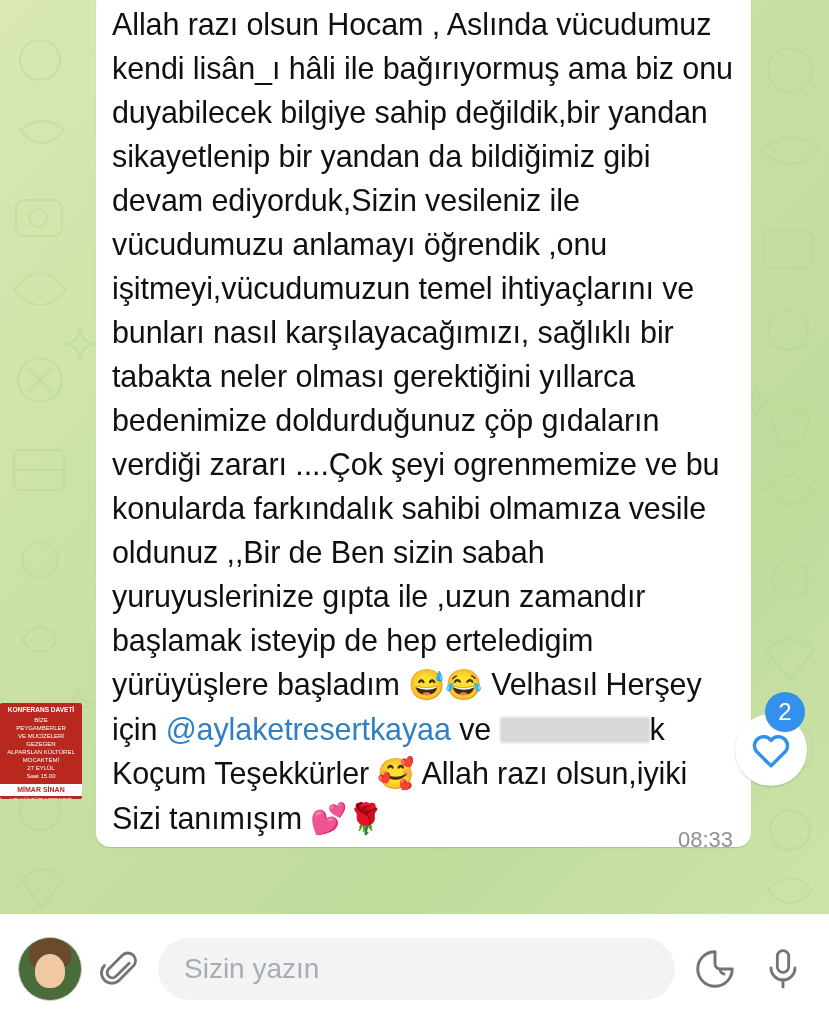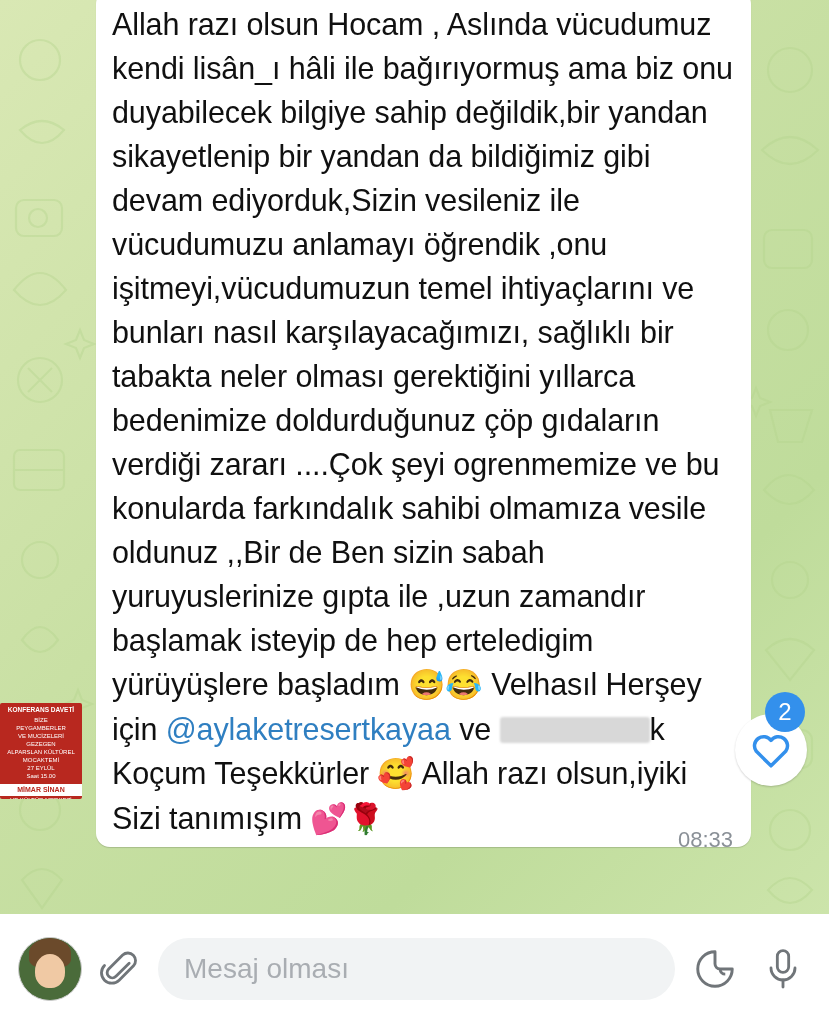--- a/index.html
+++ b/index.html
@@ -309,21 +309,21 @@
       <div class="face"></div>
     </div>
 
     <div class="attach-btn">
       <svg width="40" height="40" viewBox="0 0 24 24">
         <path d="M17.5 8.5 L9.6 16.4 a3.1 3.1 0 0 1-4.4-4.4 L13.6 3.6 a4.6 4.6 0 0 1 6.5 6.5 l-8.6 8.6 a6.2 6.2 0 0 1-8.8-8.8" fill="none" stroke="#707579" stroke-width="1.7" stroke-linecap="round" stroke-linejoin="round"></path>
       </svg>
     </div>
 
     <div class="input-pill">
-      <span class="input-placeholder">Mesaj olması</span>
+      <span class="input-placeholder">Sizin yazın</span>
     </div>
 
     <div class="comp-icon">
       <svg width="44" height="44" viewBox="0 0 24 24">
         <path d="M12 2.6 a9.4 9.4 0 1 0 9.4 9.4 h-6.6 a2.8 2.8 0 0 1-2.8-2.8 z" fill="none" stroke="#707579" stroke-width="1.6" stroke-linejoin="round"></path>
         <path d="M14.8 12 a2.8 2.8 0 0 0 2.8 2.8" fill="none" stroke="#707579" stroke-width="1.6"></path>
       </svg>
     </div>
 
     <div class="comp-icon">

